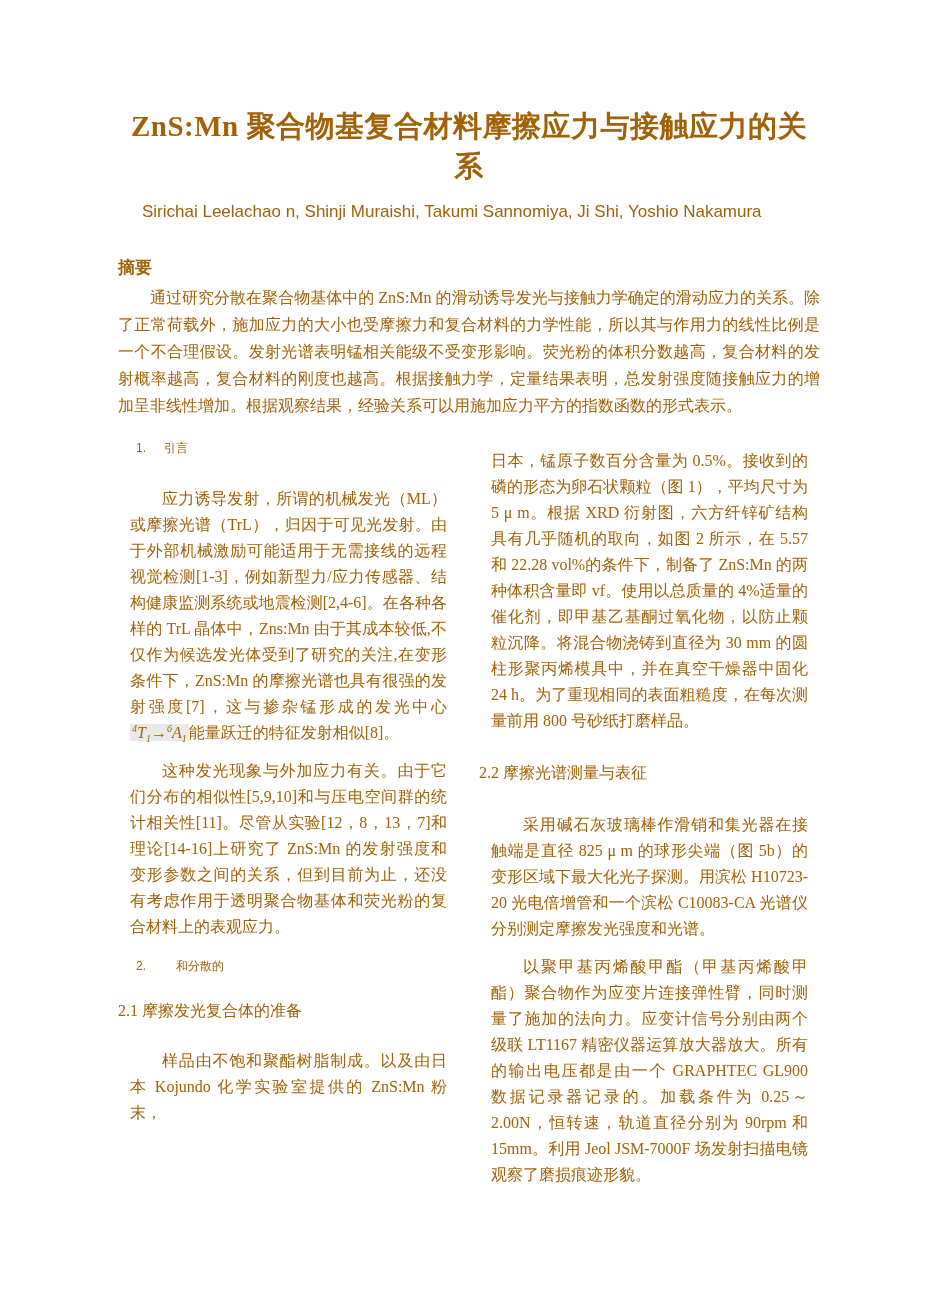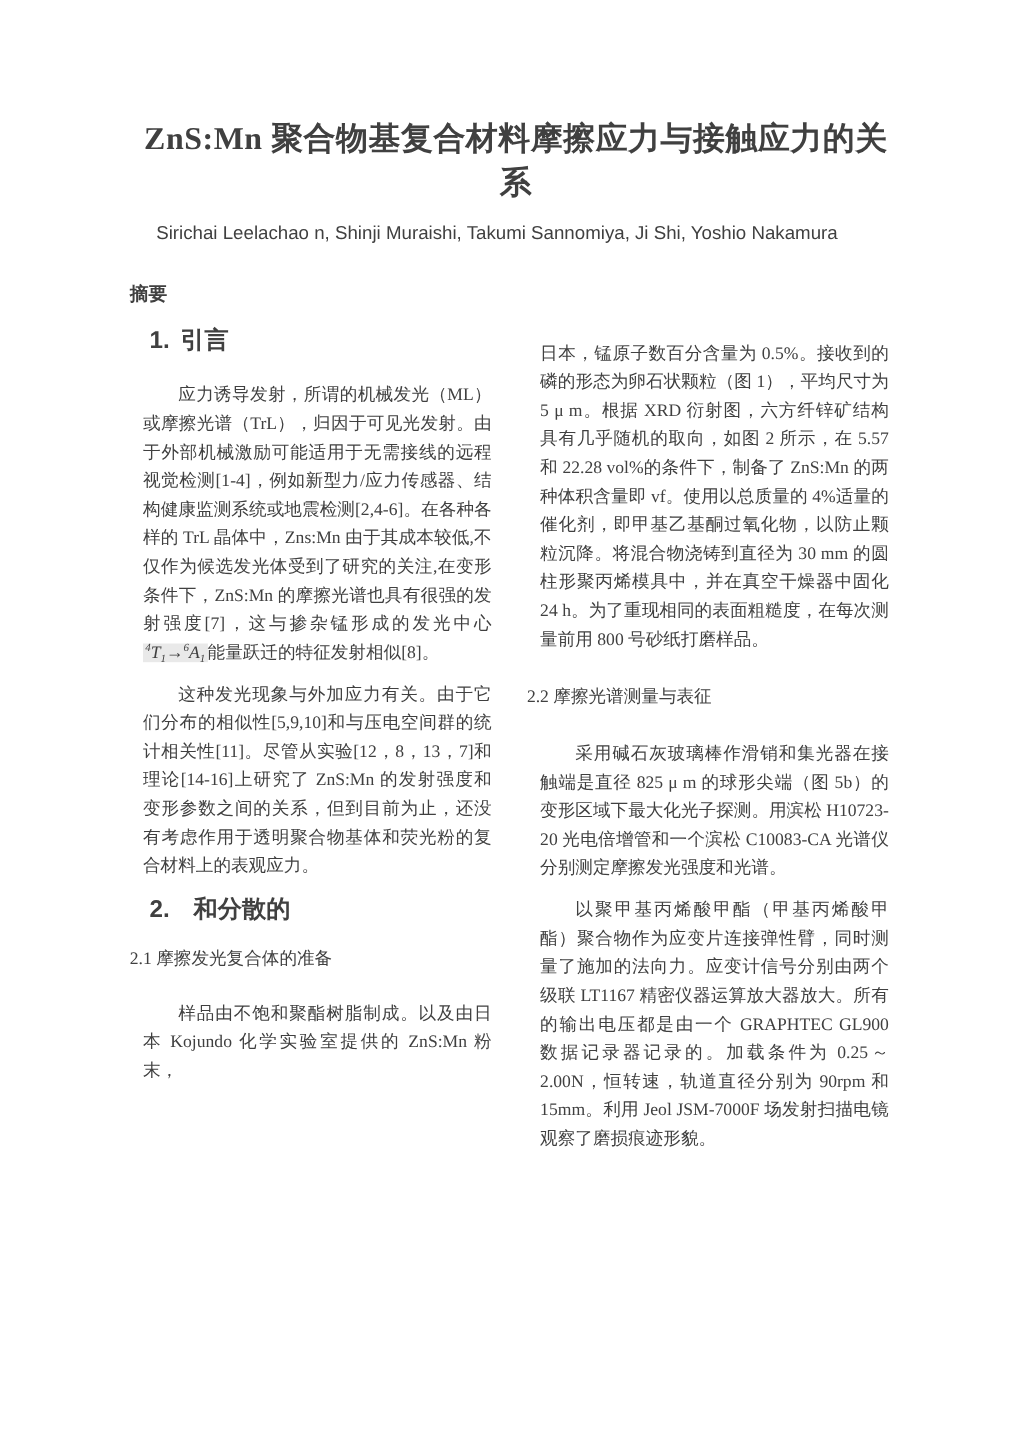--- a/index.html
+++ b/index.html
@@ -2,21 +2,21 @@
 <html><head>
 <meta charset="utf-8">
 <style>
   html, body { margin: 0; padding: 0; background: #ffffff; }
   .page {
     position: relative;
     width: 926px;
     height: 1309px;
     background: #ffffff;
     overflow: hidden;
-    color: #404040;
+    color: #a16207;
     font-family: "Liberation Serif", "DejaVu Serif", serif;
   }
   .content {
     position: absolute;
     left: 118px;
     top: 106px;
     width: 702px;
   }
   .doc-title {
     text-align: center;
@@ -48,22 +48,22 @@
     text-indent: 2em;
   }
   .columns {
     display: flex;
     gap: 20px;
     margin-top: 17px;
   }
   .col { width: 341px; }
   .sec-heading {
     font-family: "Liberation Sans", "DejaVu Sans", sans-serif;
-    font-weight: bold;
-    font-size: 22px;
+    font-weight: normal;
+    font-size: 12px;
     line-height: 24px;
     padding-left: 18px;
   }
   .sec-heading .h-num { display: inline-block; }
   .sec-heading.s1 .h-num { min-width: 28px; }
   .sec-heading.s2 .h-num { min-width: 40px; }
   .sub-heading {
     font-size: 16px;
     line-height: 26px;
     font-weight: normal;
@@ -97,30 +97,31 @@
 <body>
 
 <div class="page">
   <div class="content">
 
     <div class="doc-title">ZnS:Mn 聚合物基复合材料摩擦应力与接触应力的关系</div>
 
     <div class="authors">Sirichai Leelachao n, Shinji Muraishi, Takumi Sannomiya, Ji Shi, Yoshio Nakamura</div>
 
     <div class="abstract-heading">摘要</div>
+    <p class="abstract-body">通过研究分散在聚合物基体中的 ZnS:Mn 的滑动诱导发光与接触力学确定的滑动应力的关系。除了正常荷载外，施加应力的大小也受摩擦力和复合材料的力学性能，所以其与作用力的线性比例是一个不合理假设。发射光谱表明锰相关能级不受变形影响。荧光粉的体积分数越高，复合材料的发射概率越高，复合材料的刚度也越高。根据接触力学，定量结果表明，总发射强度随接触应力的增加呈非线性增加。根据观察结果，经验关系可以用施加应力平方的指数函数的形式表示。</p>
 
     <div class="columns">
 
       <div class="col">
         <div class="sec-heading s1 gap-after-h1">
           <span class="h-num">1.</span><span>引言</span>
         </div>
 
         <p class="body">
-          <span>应力诱导发射，所谓的机械发光（ML）或摩擦光谱（TrL），归因于可见光发射。由于外部机械激励可能适用于无需接线的远程视觉检测[1-4]，例如新型力/应力传感器、结构健康监测系统或地震检测[2,4-6]。在各种各样的 TrL 晶体中，Zns:Mn 由于其成本较低,不仅作为候选发光体受到了研究的关注,在变形条件下，ZnS:Mn 的摩擦光谱也具有很强的发射强度[7]，这与掺杂锰形成的发光中心</span><span class="formula"><sup>4</sup><span>T</span><sub>1</sub><span class="arr">→</span><sup>6</sup><span>A</span><sub>1</sub></span><span>能量跃迁的特征发射相似[8]。</span>
+          <span>应力诱导发射，所谓的机械发光（ML）或摩擦光谱（TrL），归因于可见光发射。由于外部机械激励可能适用于无需接线的远程视觉检测[1-3]，例如新型力/应力传感器、结构健康监测系统或地震检测[2,4-6]。在各种各样的 TrL 晶体中，Zns:Mn 由于其成本较低,不仅作为候选发光体受到了研究的关注,在变形条件下，ZnS:Mn 的摩擦光谱也具有很强的发射强度[7]，这与掺杂锰形成的发光中心</span><span class="formula"><sup>4</sup><span>T</span><sub>1</sub><span class="arr">→</span><sup>6</sup><span>A</span><sub>1</sub></span><span>能量跃迁的特征发射相似[8]。</span>
         </p>
         <p class="body">这种发光现象与外加应力有关。由于它们分布的相似性[5,9,10]和与压电空间群的统计相关性[11]。尽管从实验[12，8，13，7]和理论[14-16]上研究了 ZnS:Mn 的发射强度和变形参数之间的关系，但到目前为止，还没有考虑作用于透明聚合物基体和荧光粉的复合材料上的表观应力。</p>
 
         <div class="sec-heading s2 sec2-head">
           <span class="h-num">2.</span><span>和分散的</span>
         </div>
 
         <div class="sub-heading sub21">2.1 摩擦发光复合体的准备</div>
 
         <p class="body">样品由不饱和聚酯树脂制成。以及由日本 Kojundo 化学实验室提供的 ZnS:Mn 粉末，</p>

